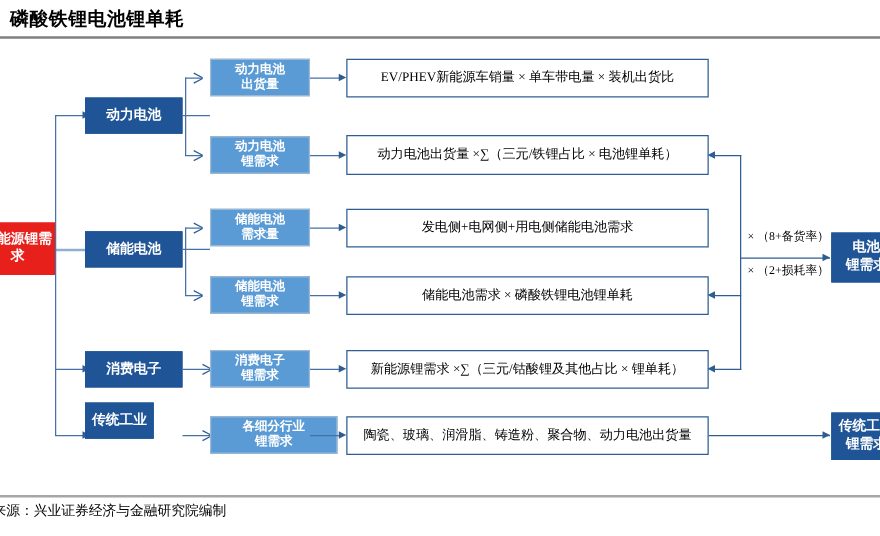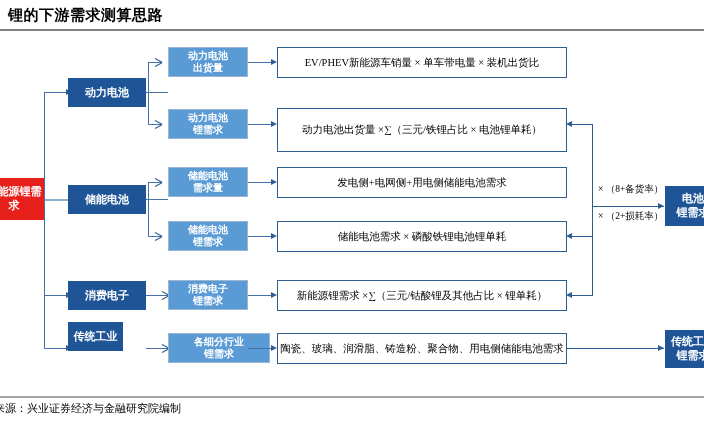--- a/index.html
+++ b/index.html
@@ -81,21 +81,21 @@
 
   .note{
     position:absolute;font-size:9.5px;color:#000000;white-space:nowrap;
   }
 </style>
 </head>
 <body>
 
 <div id="stage">
 
-  <div class="title">锂的下游需求测算思路</div>
+  <div class="title">磷酸铁锂电池锂单耗</div>
   <div class="title-rule"></div>
 
   <div class="ln h pale" style="left:44px;top:199px;width:48px;height:2px;"></div>
   <div class="arrow right pale" style="left:89px;top:196px;"></div>
 
   <div class="ln v" style="left:44px;top:92px;height:256px;"></div>
 
   <div class="ln h" style="left:44px;top:92px;width:24px;"></div>
   <div class="arrow right" style="left:66px;top:89px;"></div>
   <div class="ln h" style="left:44px;top:295px;width:24px;"></div>
@@ -155,25 +155,25 @@
   <div class="ln h" style="left:248px;top:236px;width:26px;"></div>
   <div class="arrow right" style="left:271px;top:233px;"></div>
 
   <div class="ln h" style="left:248px;top:295px;width:26px;"></div>
   <div class="arrow right" style="left:271px;top:292px;"></div>
 
   <div class="ln h" style="left:248px;top:348px;width:26px;"></div>
   <div class="arrow right" style="left:271px;top:345px;"></div>
 
   <div class="box outline" style="left:277px;top:47px;width:290px;height:31px;">EV/PHEV新能源车销量 × 单车带电量 × 装机出货比</div>
-  <div class="box outline" style="left:277px;top:108px;width:290px;height:44px;">动力电池出货量 ×∑（三元/铁锂占比 × 电池锂单耗）</div>
+  <div class="box outline" style="left:277px;top:108px;width:290px;height:32px;">动力电池出货量 ×∑（三元/铁锂占比 × 电池锂单耗）</div>
   <div class="box outline" style="left:277px;top:221px;width:290px;height:31px;">储能电池需求 × 磷酸铁锂电池锂单耗</div>
   <div class="box outline" style="left:277px;top:167px;width:290px;height:31px;">发电侧+电网侧+用电侧储能电池需求</div>
   <div class="box outline" style="left:277px;top:280px;width:290px;height:31px;">新能源锂需求 ×∑（三元/钴酸锂及其他占比 × 锂单耗）</div>
-  <div class="box outline" style="left:277px;top:333px;width:290px;height:31px;">陶瓷、玻璃、润滑脂、铸造粉、聚合物、用电侧储能电池需求</div>
+  <div class="box outline" style="left:277px;top:333px;width:290px;height:31px;">陶瓷、玻璃、润滑脂、铸造粉、聚合物、动力电池出货量</div>
 
   <div class="ln v thick" style="left:592px;top:124px;height:172px;"></div>
 
   <div class="ln h thick" style="left:568px;top:124px;width:25px;"></div>
   <div class="arrow left" style="left:566px;top:121px;"></div>
 
   <div class="ln h thick" style="left:568px;top:236px;width:25px;"></div>
   <div class="arrow left" style="left:566px;top:233px;"></div>
 
   <div class="ln h thick" style="left:568px;top:295px;width:25px;"></div>

